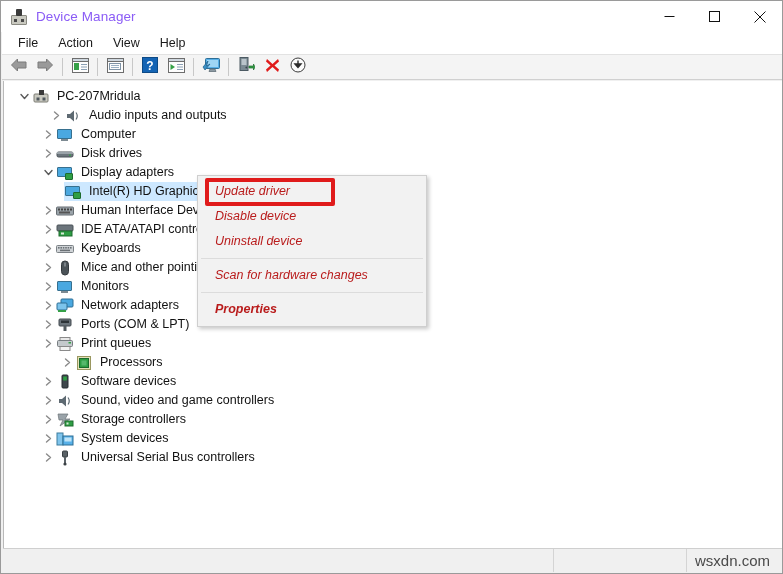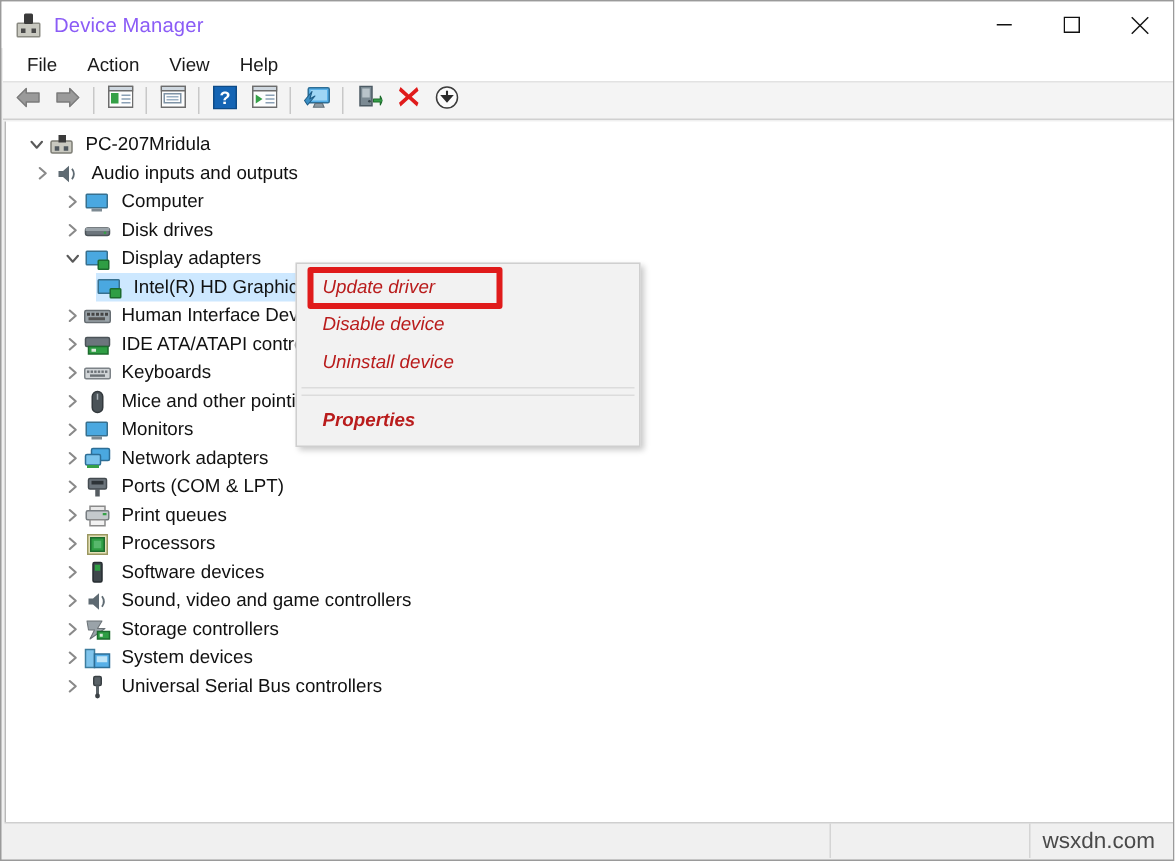--- a/index.html
+++ b/index.html
@@ -381,21 +381,21 @@
               <rect x="2" y="5" width="14" height="8" rx="1" fill="#c9c9c0" stroke="#7d7d75"></rect>
               <rect x="7" y="1" width="5" height="5" fill="#3a3a3a"></rect>
               <rect x="4.5" y="8.5" width="3" height="3" fill="#50585e"></rect>
               <rect x="10.5" y="8.5" width="3" height="3" fill="#50585e"></rect>
             </svg>
           </div>
           <div class="nlabel">PC-207Mridula</div>
         </div>
       </div>
 
-      <div class="node" style="padding-left:16px;">
+      <div class="node" style="padding-left:44px;">
         <div class="hitbox">
           <div class="chev">
             <svg width="9" height="9" viewBox="0 0 9 9">
                 <path d="M2.5 1 L6.5 4.5 L2.5 8" fill="none" stroke="#8a8a8a" stroke-width="1.4" stroke-linecap="round" stroke-linejoin="round"></path>
               </svg>
           </div>
           <div class="nicon">
             <svg width="18" height="16" viewBox="0 0 18 16">
               <path d="M3 6 L6 6 L10 2.5 L10 13.5 L6 10 L3 10 Z" fill="#5e6a72"></path>
               <path d="M12 4.5 Q14.5 8 12 11.5" fill="none" stroke="#5e6a72" stroke-width="1.2"></path>
@@ -606,21 +606,21 @@
               <rect x="4" y="1.5" width="10" height="3" fill="#e8e8e8" stroke="#8a8a8a"></rect>
               <rect x="1.5" y="4.5" width="15" height="6" rx="1" fill="#c4c9cc" stroke="#777d81"></rect>
               <rect x="4" y="10.5" width="10" height="4" fill="#f2f2f2" stroke="#8a8a8a"></rect>
               <rect x="12.5" y="6" width="2.5" height="1.5" fill="#35a047"></rect>
             </svg>
           </div>
           <div class="nlabel">Print queues</div>
         </div>
       </div>
 
-      <div class="node" style="padding-left:36px;">
+      <div class="node" style="padding-left:55px;">
         <div class="hitbox">
           <div class="chev">
             <svg width="9" height="9" viewBox="0 0 9 9">
                 <path d="M2.5 1 L6.5 4.5 L2.5 8" fill="none" stroke="#8a8a8a" stroke-width="1.4" stroke-linecap="round" stroke-linejoin="round"></path>
               </svg>
           </div>
           <div class="nicon">
             <svg width="18" height="16" viewBox="0 0 18 16">
               <rect x="2.5" y="1.5" width="13" height="13" fill="#e4e1b8" stroke="#9a9760"></rect>
               <rect x="4.5" y="3.5" width="9" height="9" fill="#2f9e44" stroke="#1c6b2d"></rect>
@@ -720,20 +720,21 @@
       </div>
 
     </div>
   </div>
 
   <div class="ctxmenu">
     <div class="ctx-item">Update driver</div>
     <div class="ctx-item">Disable device</div>
     <div class="ctx-item">Uninstall device</div>
     <div class="ctx-sep"></div>
+    <div class="ctx-item">Scan for hardware changes</div>
     <div class="ctx-sep"></div>
     <div class="ctx-item bold">Properties</div>
   </div>
 
   <div class="ctx-highlight"></div>
 
   <div class="statusbar">
     <div class="sb-cell main"></div>
     <div class="sb-cell mid"></div>
     <div class="sb-cell wm">wsxdn.com</div>

